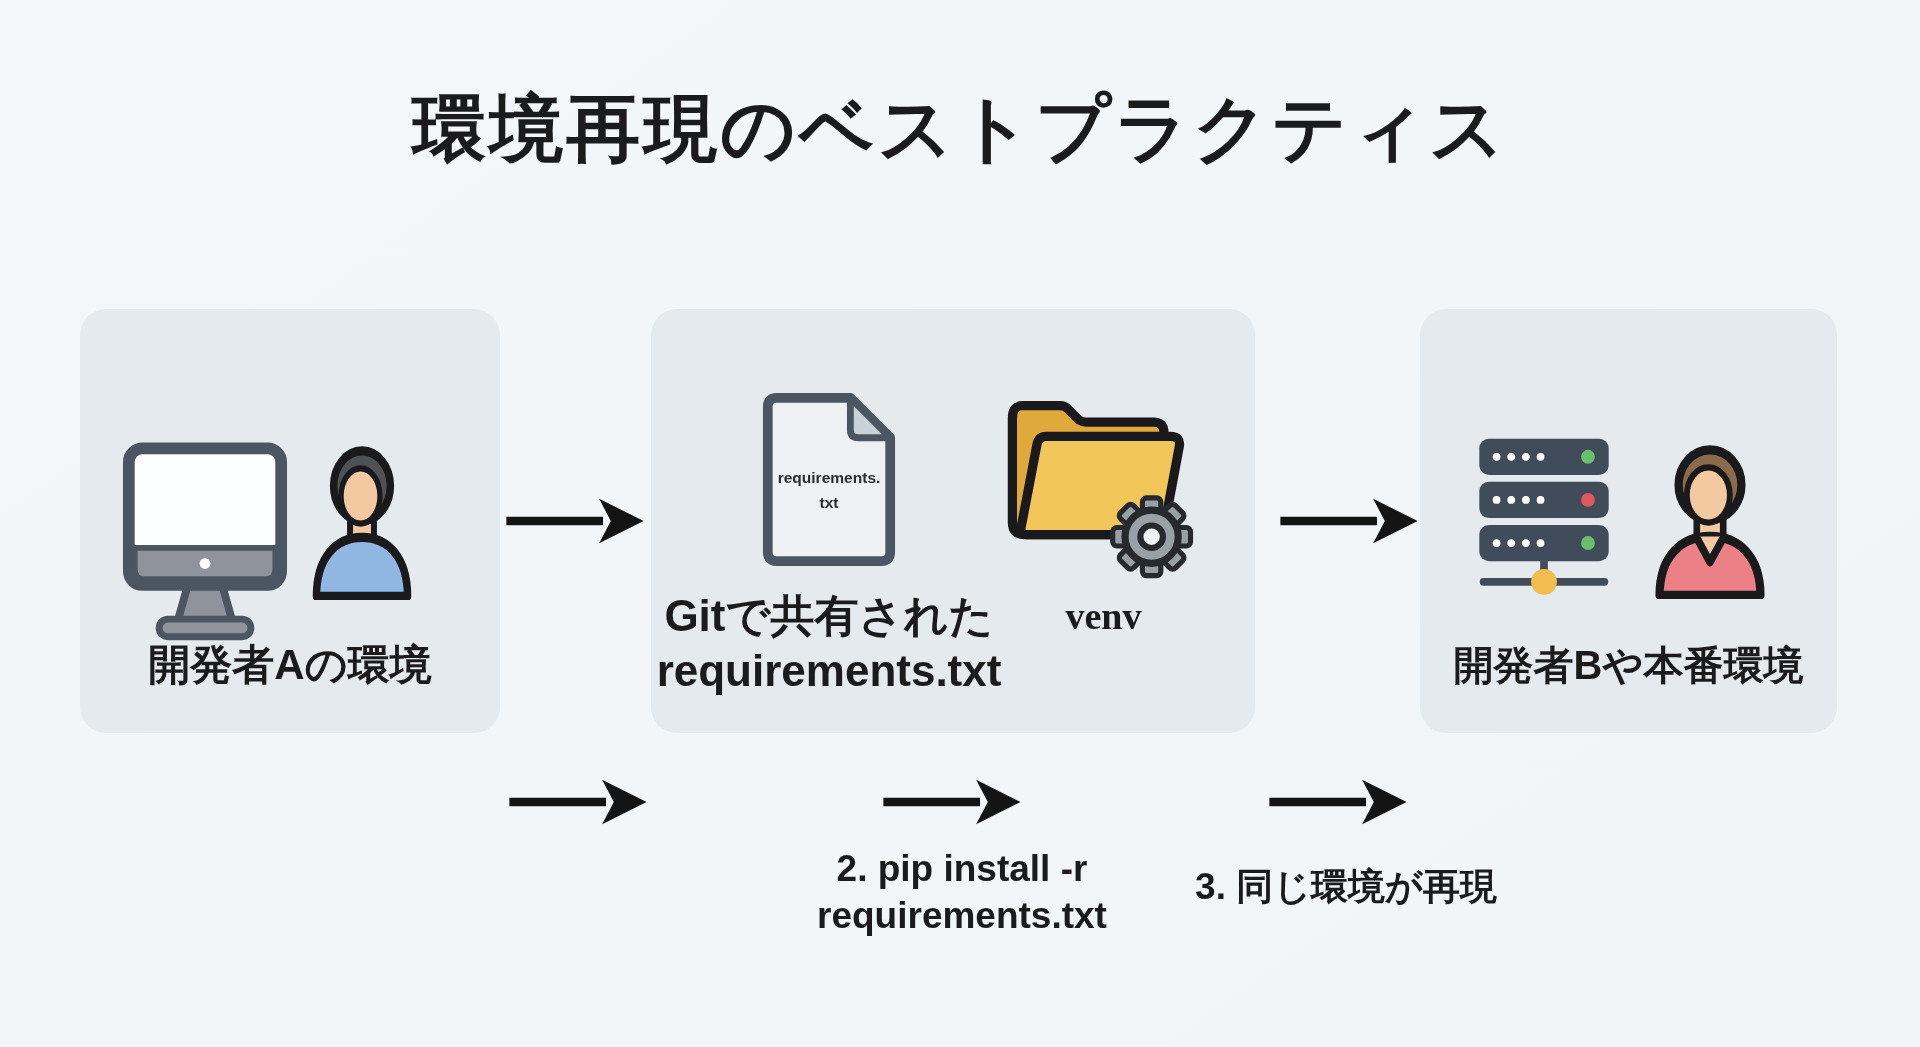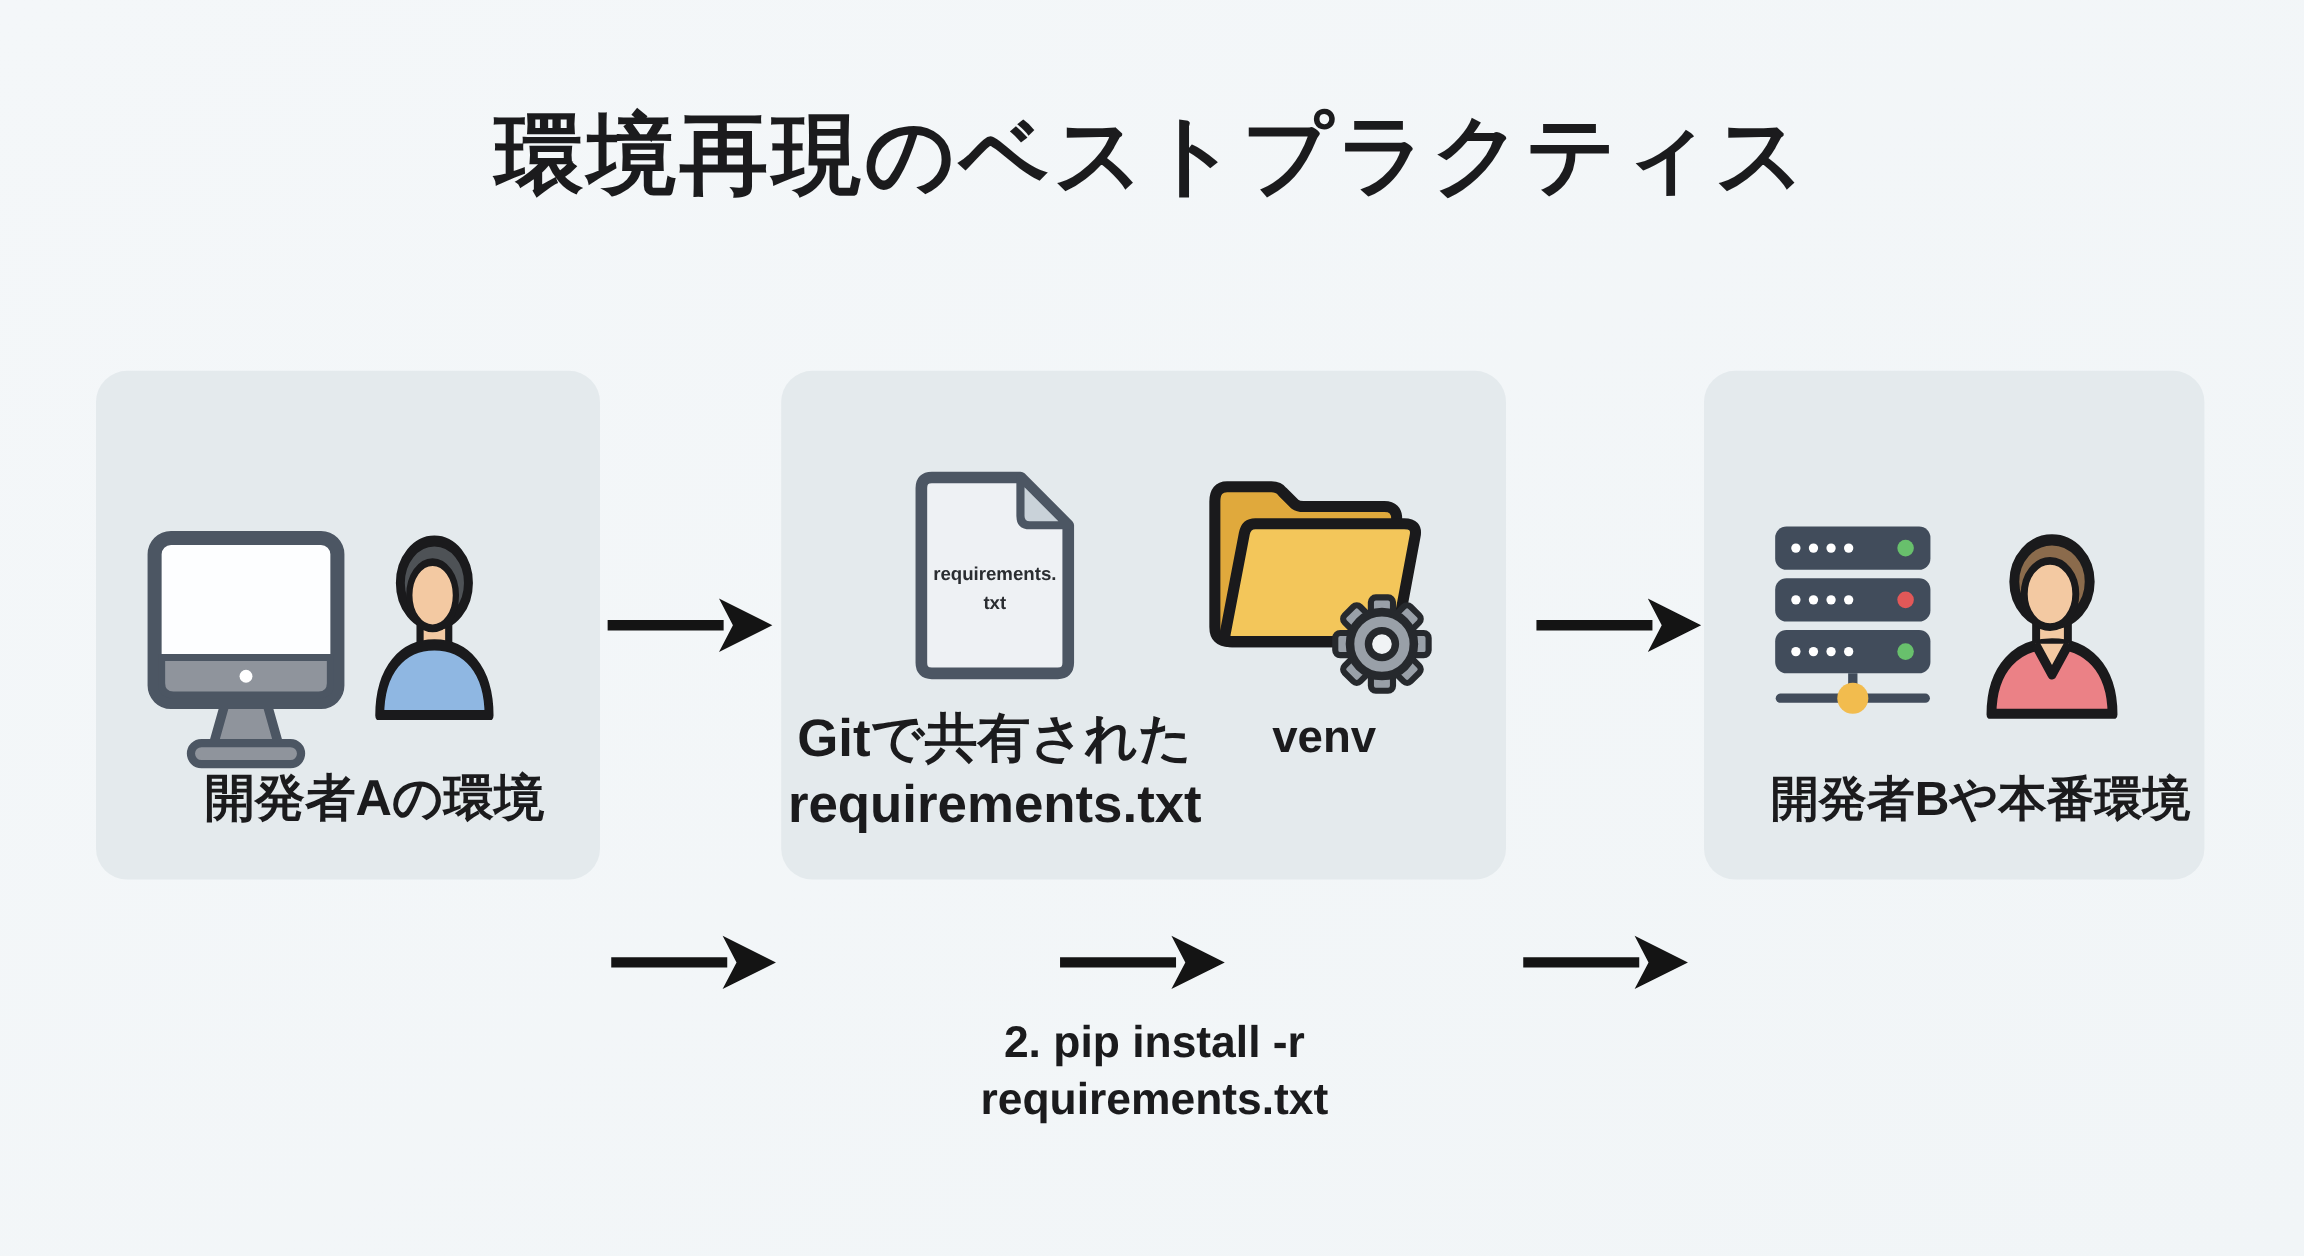--- a/index.html
+++ b/index.html
@@ -16,21 +16,21 @@
   }
   .box {
     position:absolute; top:309px; height:424px;
     background:var(--box_bg,#e4eaed); border-radius:26px;
   }
   #box-a { left:80px;  width:420px; }
   #box-shared { left:651px; width:604px; }
   #box-b { left:1420px; width:417px; }
   .box-label {
     position:absolute; bottom:40px; left:0; width:100%;
-    text-align:center; font-size:42px; font-weight:800;padding-left:22px;
+    text-align:center; font-size:42px; font-weight:800;
   }
   #box-b .box-label { font-size:40px;margin-top:12px; }
   .abs { position:absolute; }
   .caption {
     margin-top:20px; text-align:center; font-size:44px; font-weight:700; line-height:1.25;
   }
   .venv-label { margin-top:8px; text-align:center; font-size:38px; font-weight:700; }
   .arrow { position:absolute; }
   .arrow .shaft { stroke:var(--arrow,#141414); stroke-width:9; fill:none; }
   .arrow .head  { fill:var(--arrow,#141414); }
@@ -97,21 +97,21 @@
         <path class="file-fold" stroke-width="7" stroke-linejoin="round" d="M92 7 L133 48 H100 Q92 48 92 40 Z"></path>
         <text class="file-text" x="70" y="95" text-anchor="middle">requirements.</text>
         <text class="file-text" x="70" y="120" text-anchor="middle">txt</text>
       </svg>
       <div class="caption">
         <div>Gitで共有された</div>
         <div>requirements.txt</div>
       </div>
     </div>
 
-    <div class="abs" style="left:345px; top:72px; width:215px; display:flex; flex-direction:column; align-items:center;">
+    <div class="abs" style="left:345px; top:72px; width:215px; display:flex; flex-direction:column; align-items:center;font-family:Liberation Serif, serif;">
       <svg width="215" height="205" viewBox="0 0 210 200">
         <path class="folder-back outline-dark" stroke-width="9" stroke-linejoin="round" d="M26 24 H62 Q68 24 71 28 L81 38 Q84 40 88 40 H154 Q164 40 164 50 V138 Q164 150 152 150 H28 Q16 150 16 138 V36 Q16 24 26 24 Z"></path>
         <path class="folder-front outline-dark" stroke-width="9" stroke-linejoin="round" d="M49 54 H170 Q181 54 179 64 L165 139 Q163 150 151 150 H30 Q23 150 24.5 143 L40 62 Q41.5 54 49 54 Z"></path>
         <g>
           <g class="gear-teeth">
             <rect class="gear-part" stroke-width="5" x="-9" y="-38" width="18" height="20" rx="4" transform="translate(152,152) rotate(0)"></rect>
             <rect class="gear-part" stroke-width="5" x="-9" y="-38" width="18" height="20" rx="4" transform="translate(152,152) rotate(45)"></rect>
             <rect class="gear-part" stroke-width="5" x="-9" y="-38" width="18" height="20" rx="4" transform="translate(152,152) rotate(90)"></rect>
             <rect class="gear-part" stroke-width="5" x="-9" y="-38" width="18" height="20" rx="4" transform="translate(152,152) rotate(135)"></rect>
             <rect class="gear-part" stroke-width="5" x="-9" y="-38" width="18" height="20" rx="4" transform="translate(152,152) rotate(180)"></rect>
@@ -173,14 +173,15 @@
   </svg>
   <svg class="arrow" style="left:1264px; top:773px;" width="148" height="58" viewBox="0 0 150 60">
     <path class="shaft" d="M4 30 H104"></path>
     <path class="head" d="M100 7 L146 30 L100 53 L112 30 Z"></path>
   </svg>
 
   <div class="step-label" style="left:742px; top:845px; width:440px; font-weight:700;">
     <div>2. pip install -r</div>
     <div>requirements.txt</div>
   </div>
+  <div class="step-label" style="left:1146px; top:863px; width:400px;">3. 同じ環境が再現</div>
 
 </div>
 
 </body></html>

